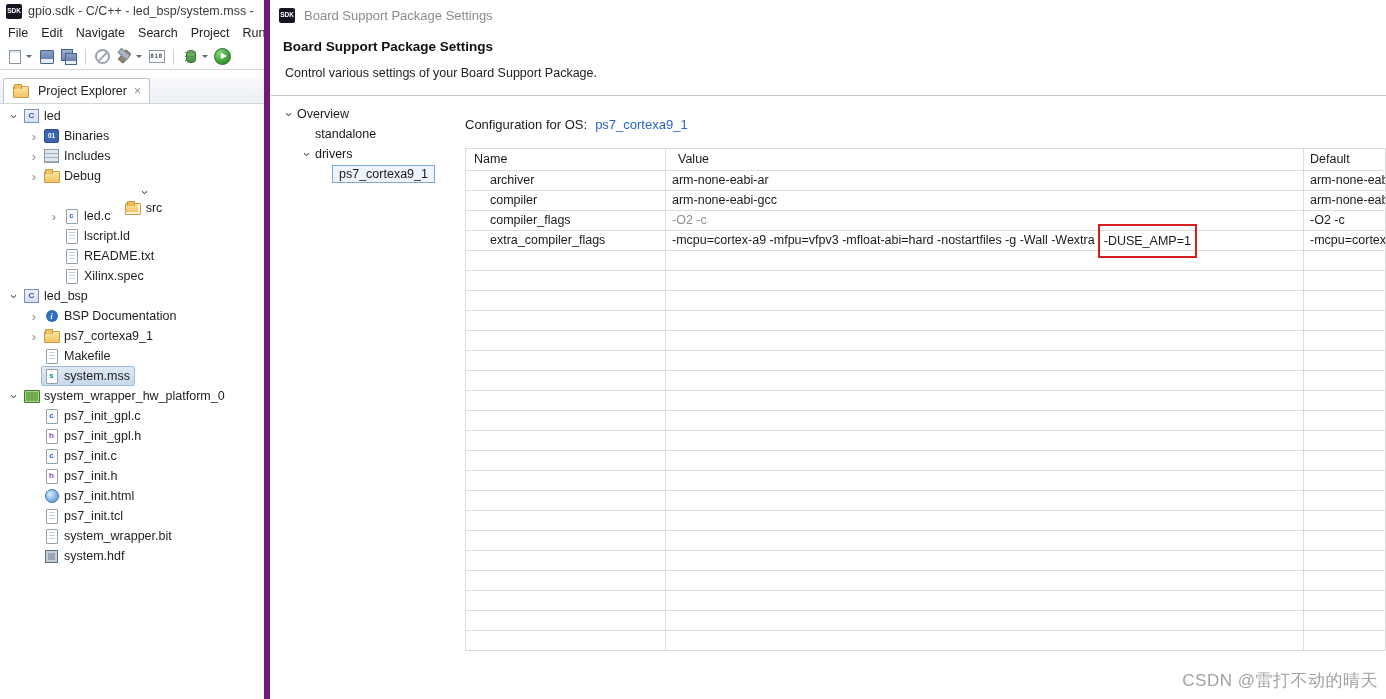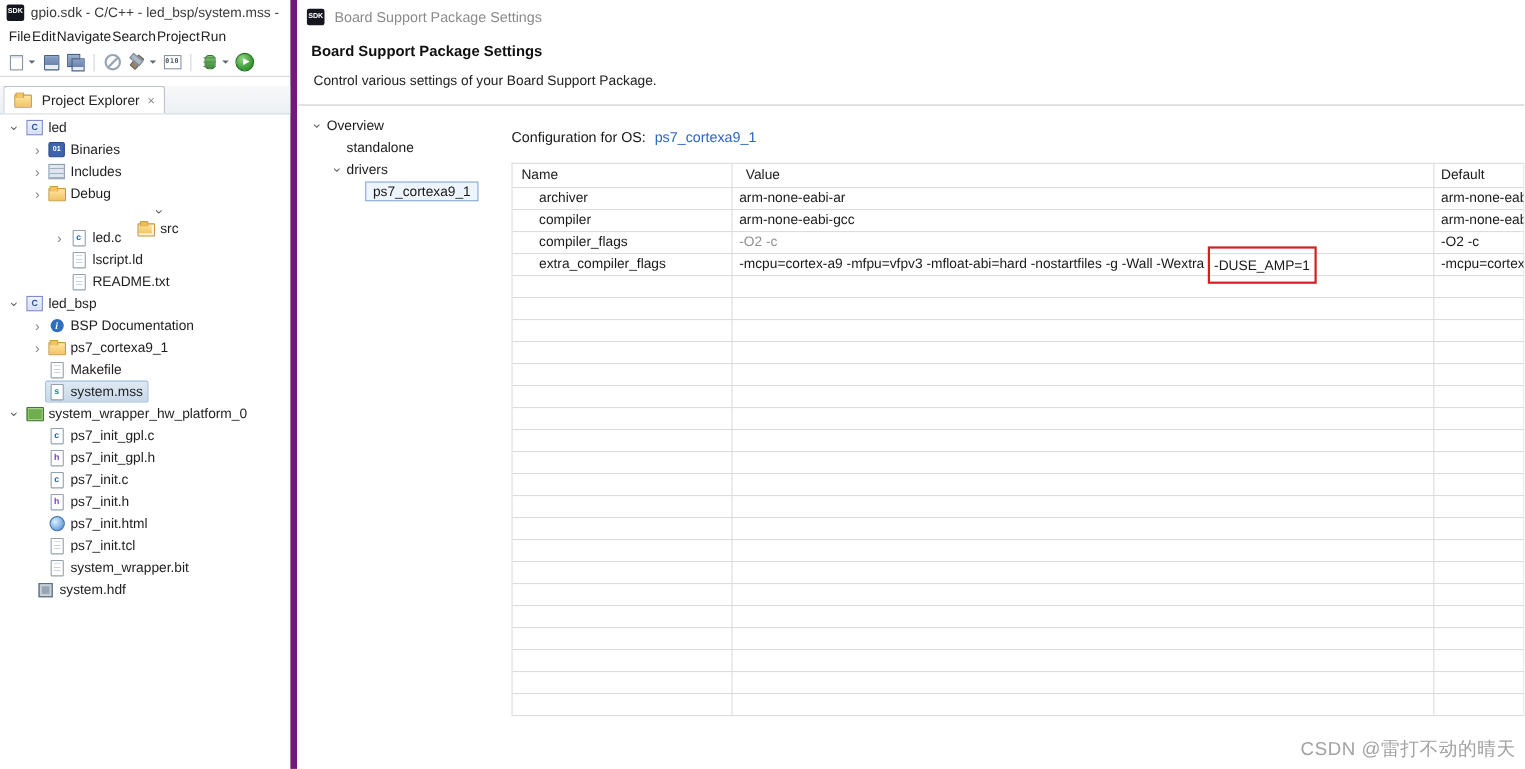--- a/index.html
+++ b/index.html
@@ -6,21 +6,21 @@
   html,body{width:1386px;height:699px;overflow:hidden;background:#fff;
     font-family:"Liberation Sans","DejaVu Sans",sans-serif;color:#1a1a1a;position:relative}
 
   
   .left-win{position:absolute;left:0;top:0;width:270px;height:699px;background:#fff;
     border-right:6px solid #701a75;overflow:hidden}
   .titlebar{height:22px;display:flex;align-items:center;gap:6px;padding:0 6px;
     font-size:12.5px;color:#3a3a3a;white-space:nowrap;overflow:hidden}
   .sdk-badge{width:16px;height:15px;flex:none;background:#15151f;color:#fff;border-radius:2px;
     display:flex;align-items:center;justify-content:center;font:bold 6.5px/1 "Liberation Sans",sans-serif}
-  .menubar{height:22px;display:flex;align-items:center;gap:1px;padding:0 8px;
+  .menubar{height:22px;display:flex;align-items:center;gap:13px;padding:0 8px;
     font-size:12.5px;color:#222;white-space:nowrap;overflow:hidden}
   .menu-item{cursor:default}
   .toolbar{height:26px;display:flex;align-items:center;gap:5px;padding:0 6px;
     border-bottom:1px solid #d8d8d8;overflow:hidden}
 
   
   .tbico{width:17px;height:17px;display:inline-flex;align-items:center;justify-content:center;position:relative;flex:none}
   .tb-new-wizard::before{content:"";width:10px;height:12px;background:#fff;border:1px solid #8795a5;
     box-shadow:inset 0 2px 0 #dfe7f0}
   .tb-save::before{content:"";width:12px;height:12px;background:linear-gradient(#8aa0c4,#5c76a3);
@@ -227,20 +227,27 @@
           <span class="lbl" data-name="tree-item-label">lscript.ld</span>
         </span>
       </div>
       <div class="trow" data-name="tree-item-readme-txt" style="padding-left: 46px;">
         <span class="twisty" data-name="expander-spacer"></span>
         <span class="sel-wrap" data-name="row-content">
           <span class="ico pgbase ic-doc" data-name="txt-file-icon"></span>
           <span class="lbl" data-name="tree-item-label">README.txt</span>
         </span>
       </div>
+      <div class="trow" data-name="tree-item-xilinx-spec" style="padding-left: 46px;">
+        <span class="twisty" data-name="expander-spacer"></span>
+        <span class="sel-wrap" data-name="row-content">
+          <span class="ico pgbase ic-doc" data-name="spec-file-icon"></span>
+          <span class="lbl" data-name="tree-item-label">Xilinx.spec</span>
+        </span>
+      </div>
       <div class="trow" data-name="tree-item-led-bsp" style="padding-left: 6px;">
         <span class="twisty open" data-name="collapse-icon">›</span>
         <span class="sel-wrap" data-name="row-content">
           <span class="ico ic-proj" data-name="bsp-project-icon"></span>
           <span class="lbl" data-name="tree-item-label">led_bsp</span>
         </span>
       </div>
       <div class="trow" data-name="tree-item-bsp-documentation" style="padding-left: 26px;">
         <span class="twisty" data-name="expand-icon">›</span>
         <span class="sel-wrap" data-name="row-content">
@@ -318,21 +325,21 @@
           <span class="lbl" data-name="tree-item-label">ps7_init.tcl</span>
         </span>
       </div>
       <div class="trow" data-name="tree-item-system-wrapper-bit" style="padding-left: 26px;">
         <span class="twisty" data-name="expander-spacer"></span>
         <span class="sel-wrap" data-name="row-content">
           <span class="ico pgbase ic-doc" data-name="bit-file-icon"></span>
           <span class="lbl" data-name="tree-item-label">system_wrapper.bit</span>
         </span>
       </div>
-      <div class="trow" data-name="tree-item-system-hdf" style="padding-left: 16px;">
+      <div class="trow" data-name="tree-item-system-hdf" style="padding-left: 26px;">
         <span class="twisty" data-name="expander-spacer"></span>
         <span class="sel-wrap" data-name="row-content">
           <span class="ico ic-hdf" data-name="hdf-file-icon"></span>
           <span class="lbl" data-name="tree-item-label">system.hdf</span>
         </span>
       </div>
     </div>
 </div>
 
 <div class="dlg" data-name="bsp-settings-dialog">

